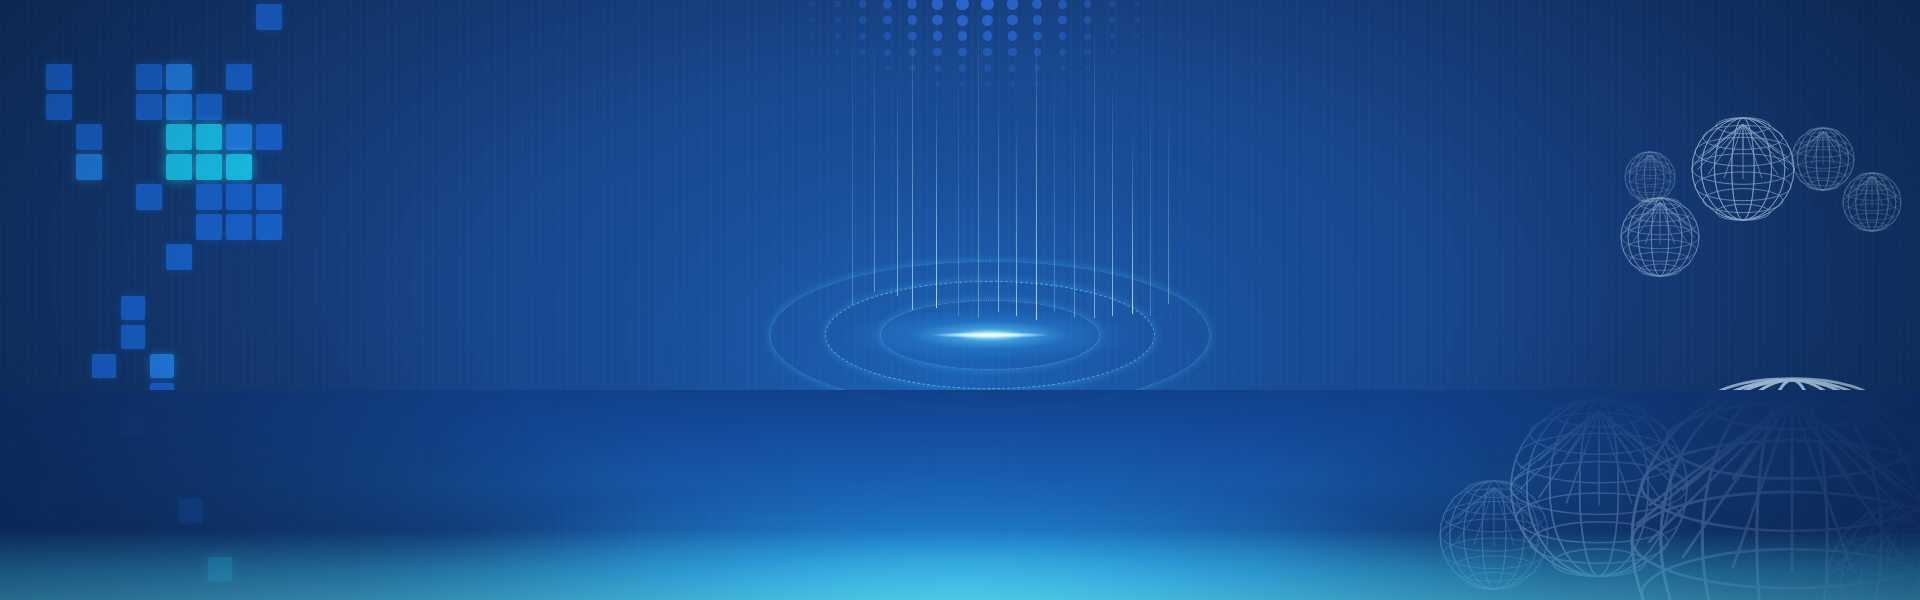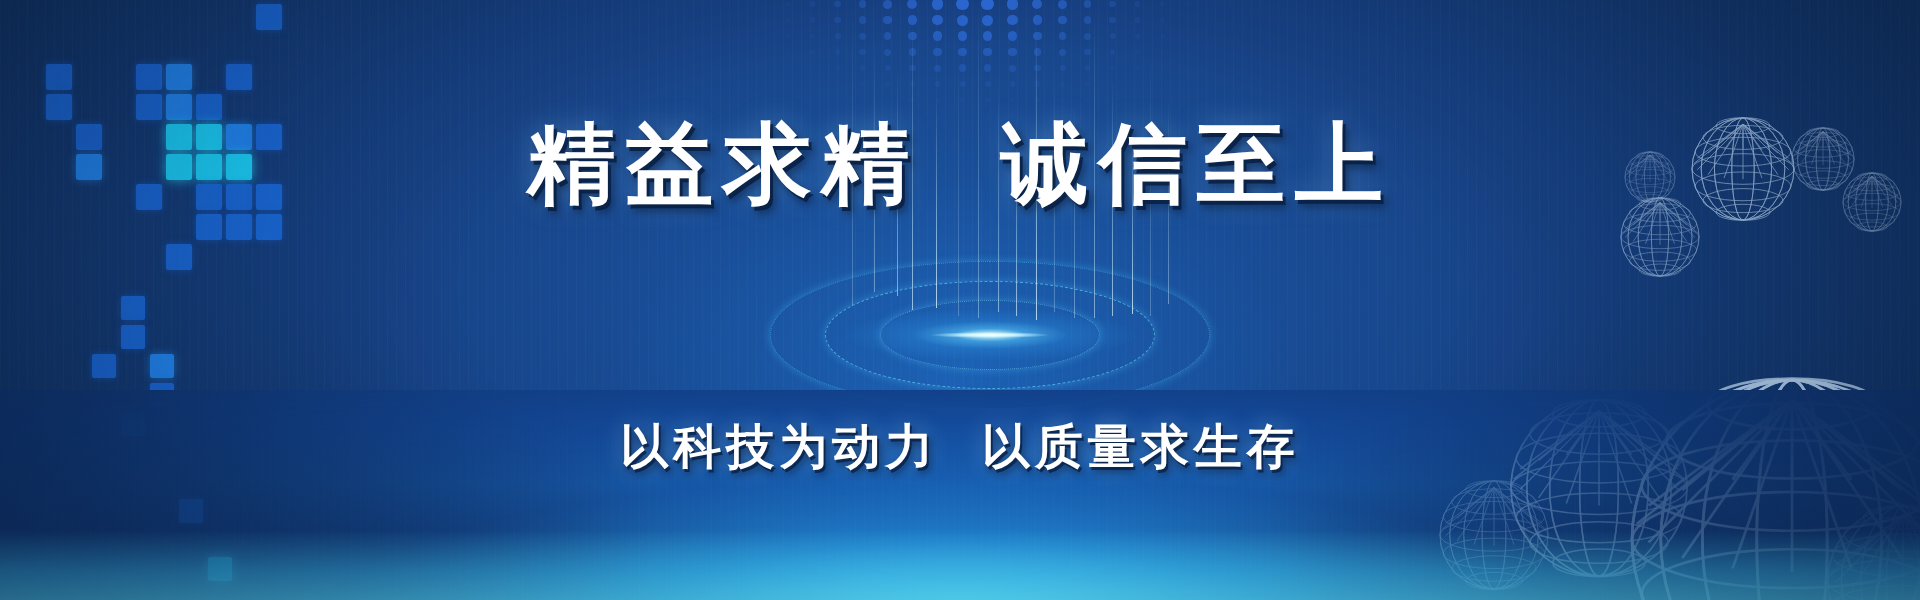--- a/index.html
+++ b/index.html
@@ -841,16 +841,14 @@
   <div class="floor">
 
     <div class="gridwrap2"></div>
     <div class="fade"></div>
     <div class="sides"></div>
     <div class="hot"></div>
   </div>
 
   <div class="vignette"></div>
 
-  <div class="headline">精益求精  诚信至上</div>
-  <div class="subline">以科技为动力  以质量求生存</div>
 
 </div>
 
 </body></html>

